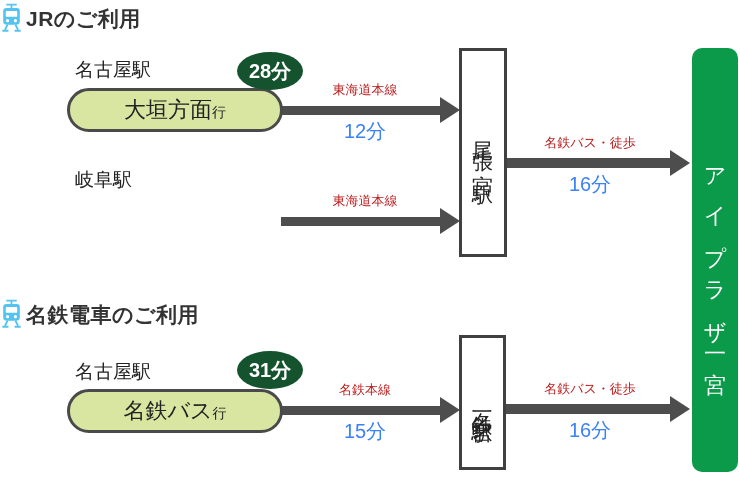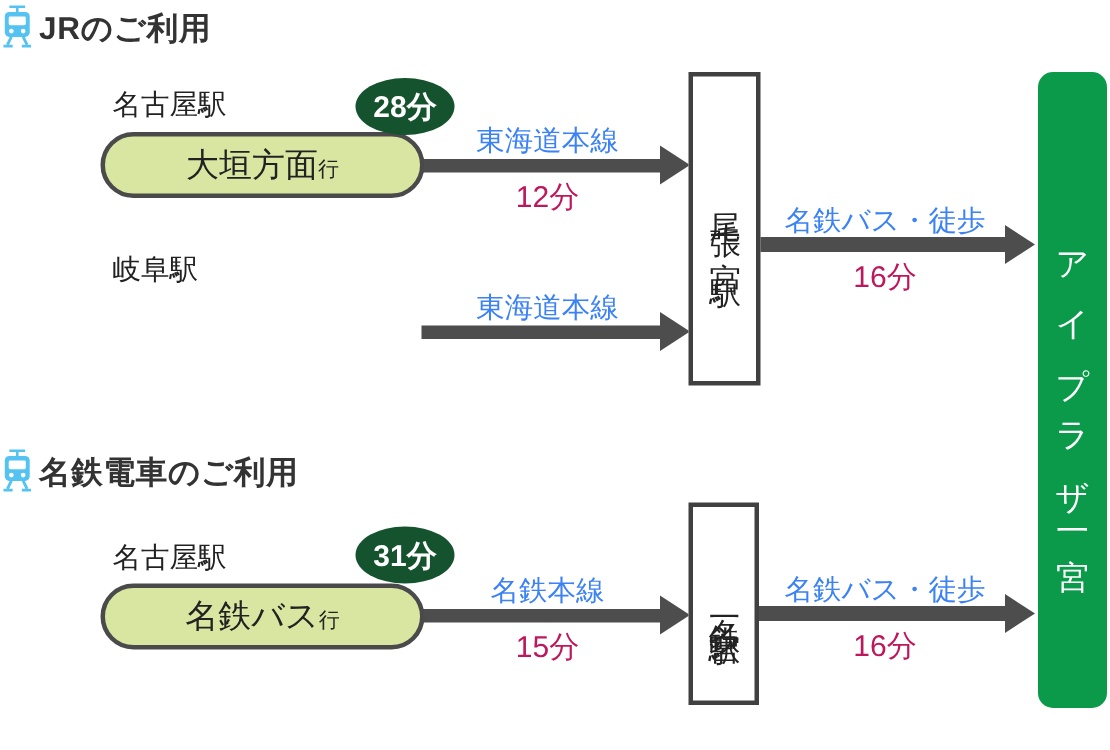--- a/index.html
+++ b/index.html
@@ -28,22 +28,22 @@
   .pill-text { white-space:nowrap; }
   .pill-main { font-size:22px; color:#222; }
   .pill-suffix { font-size:14px; color:#222; }
 
   .shaft { position:absolute; background:#4d4d4d; z-index:1; }
   .head {
     position:absolute; width:0; height:0; z-index:1;
     border-top:13px solid transparent; border-bottom:13px solid transparent;
     border-left:20px solid #4d4d4d;
   }
-  .arrow-label { position:absolute; text-align:center; font-size:19px; color:#3b82f6; white-space:nowrap; }
-  .arrow-duration { position:absolute; text-align:center; font-size:20px; color:#be185d; }
+  .arrow-label { position:absolute; text-align:center; font-size:13px; color:#b91c1c; white-space:nowrap; }
+  .arrow-duration { position:absolute; text-align:center; font-size:20px; color:#3b82f6; }
 
   .station-box {
     position:absolute; background:#fff; border:3px solid #404040; box-sizing:border-box;
     display:flex; align-items:center; justify-content:center;
     writing-mode:vertical-rl; text-orientation:upright;
     font-size:21px; color:#222; z-index:3; line-height:1;
   }
   .box-1 { left:459px; top:48px; width:48px; height:209px; letter-spacing:11px; }
   .box-2 { left:459px; top:335px; width:47px; height:135px; letter-spacing:3px; }
 

